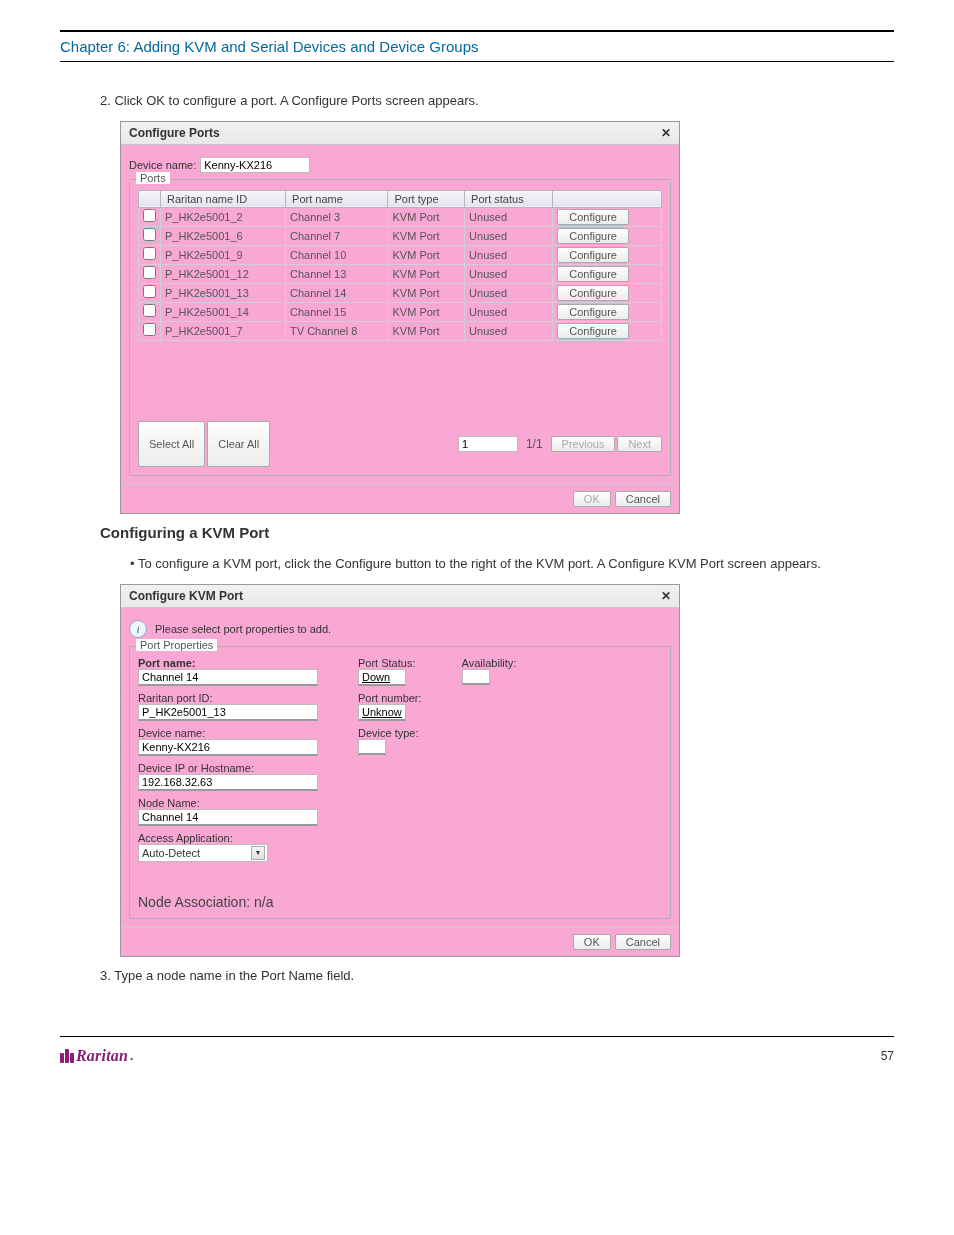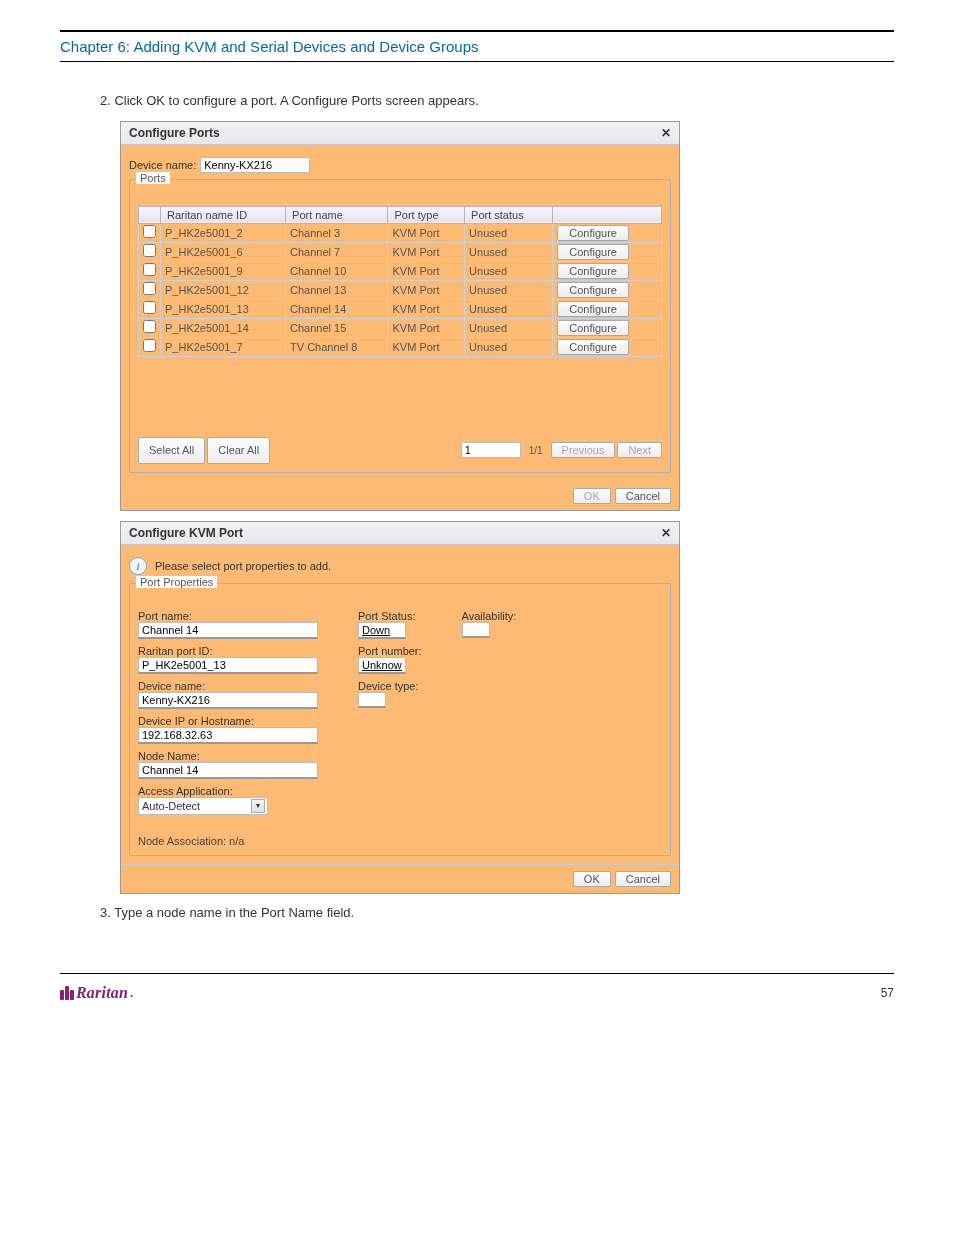--- a/index.html
+++ b/index.html
@@ -7,54 +7,54 @@
   .page { padding: 20px 60px 40px 60px; }
   .top-rule { border-top: 2px solid #000; margin: 10px 0 4px 0; }
   .chapter-header { display: flex; justify-content: flex-start; font-size: 15px; color: #0369a1; padding: 2px 0 6px 0; }
   .thin-rule { border-top: 1px solid #000; margin-bottom: 30px; }
   .section-title { color: #333; font-size: 15px; margin: 10px 0 14px 0; }
   .body-text { margin: 10px 0; line-height: 1.45; }
   .indent-block { margin-left: 40px; }
   .bullet-line { margin-left: 30px; }
 
   
-  .dialog { border: 1px solid #9a9a9a; background: #fdba74; width: 560px; margin: 10px 0 10px 60px; }
+  .dialog { border: 1px solid #9a9a9a; background: #f9a8d4; width: 560px; margin: 10px 0 10px 60px; }
   .dialog-titlebar { background: linear-gradient(#f1f1f3,#e8e8ea); padding: 4px 8px; font-weight: bold; font-size: 12px; display: flex; justify-content: space-between; align-items: center; border-bottom: 1px solid #c7c7c9; }
   .dialog-body { padding: 8px; }
   .dev-name { font-size: 11px; margin: 4px 0 6px 0; display:flex; align-items:center; gap:4px;}
   .dev-name input { border:1px solid #bbb; font-size:11px; padding:1px 3px; width:110px;}
-  .fieldset { border:1px solid #b0b0b2; border-radius:2px; position: relative; padding: 26px 8px 8px 8px; }
+  .fieldset { border:1px solid #b0b0b2; border-radius:2px; position: relative; padding: 10px 8px 8px 8px; }
   .fieldset-legend { position:absolute; top:-8px; left:6px; background:#fff; padding:0 4px; font-size:11px; color:#555;}
   table.ports { border-collapse: collapse; width: 100%; font-size: 11px; }
   table.ports th { background: linear-gradient(#f6f6f9,#e3e3ee); border:1px solid #b5b5c0; padding: 2px 6px; font-weight: normal; color:#444; text-align:left;}
   table.ports td { border:1px solid #cfcfd4; padding: 1px 4px; color:#555;}
   .chk { width:18px; text-align:center; }
   .cfg-btn, .small-btn { background: linear-gradient(#fdfdfd,#ececec); border:1px solid #a9a9a9; border-radius:2px; font-size:11px; padding:1px 10px; color:#555;}
   .cfg-btn { width: 72px; }
   .sel-row { display:flex; justify-content: space-between; margin-top: 80px; }
   .sel-row-left { display:flex; gap:2px; }
   .sel-row-right { display:flex; gap:2px; align-items:center;}
   .page-input{ width:60px; border:1px solid #bbb; font-size:11px; padding:1px 3px; text-align:left;}
-  .page-count{ font-size:10px; color:#555; margin:8px 6px;}
+  .page-count{ font-size:12px; color:#555; margin:16px 6px;}
   .disabled { color:#aaa !important; }
   .dialog-footer { display:flex; justify-content:flex-end; gap:4px; border-top:1px solid #ccc; padding:6px 8px;}
 
   
   .info-row { display:flex; align-items:center; gap:8px; font-size:11px; padding:4px 0 8px 0; }
   .info-icon { width:18px; height:18px; border-radius:50%; border:1px solid #8aa8c8; display:flex; align-items:center; justify-content:center; font-family: Georgia, serif; font-style:italic; color:#466; background:#f0f5fa;}
   .prop-grid { display:flex; gap:40px; }
   .prop-col { display:flex; flex-direction:column; gap:6px; }
   .prop-label { font-size:11px; color:#333; }
-  .prop-label.bold { font-weight:normal; }
+  .prop-label.bold { font-weight:bold; }
   .prop-field { border:1px solid #bbb; border-bottom:2px solid #999; font-size:11px; padding:1px 3px; width:180px; background:#fff;}
   .prop-field.short{ width:48px;text-decoration:underline; }
   .prop-field.tiny{ width:28px; height:16px; display:inline-block; }
   .select-wrap { width:130px; border:1px solid #bbb; display:flex; align-items:center; justify-content:space-between; padding:1px 2px 1px 3px; font-size:11px; background:#fff;}
   .select-arrow{ width:14px; height:14px; background:linear-gradient(#f6f6f6,#e0e0e0); border:1px solid #aaa; display:flex; align-items:center; justify-content:center; font-size:8px;}
-  .assoc { margin-top:14px; font-size:11px; color:#444;}
+  .assoc { margin-top:26px; font-size:14px; color:#444;}
 
   .bottom-area { margin-top: 50px; }
   .foot-rule { border-top:1px solid #000; margin: 0 0 6px 0;}
   .footer { display:flex; justify-content: space-between; align-items:center; padding: 4px 0 10px 0;}
   .brand { display:flex; align-items:center; gap:2px;font-family:Liberation Serif, serif; }
   .brand-mark { display:flex; gap:1px; }
   .brand-mark span { display:block; width:4px; border-radius:1px; background:#8a1d7a;}
   .brand-mark span:nth-child(1){height:10px; align-self:flex-end;}
   .brand-mark span:nth-child(2){height:14px;}
   .brand-mark span:nth-child(3){height:10px; align-self:flex-end;}
@@ -172,20 +172,24 @@
           </div>
         </div>
       </div>
     </div>
     <div class="dialog-footer">
       <button class="small-btn disabled">OK</button>
       <button class="small-btn">Cancel</button>
     </div>
   </div>
 
+  <div class="indent-block">
+    <h3 class="section-title">Configuring a KVM Port</h3>
+    <p class="body-text bullet-line">• <span>To configure a KVM port, click the Configure button to the right of the KVM port. A Configure KVM Port screen appears.</span></p>
+  </div>
 
   <div class="dialog">
     <div class="dialog-titlebar">
       <span>Configure KVM Port</span>
       <span>✕</span>
     </div>
     <div class="dialog-body">
       <div class="info-row">
         <span class="info-icon">i</span>
         <span>Please select port properties to add.</span>

